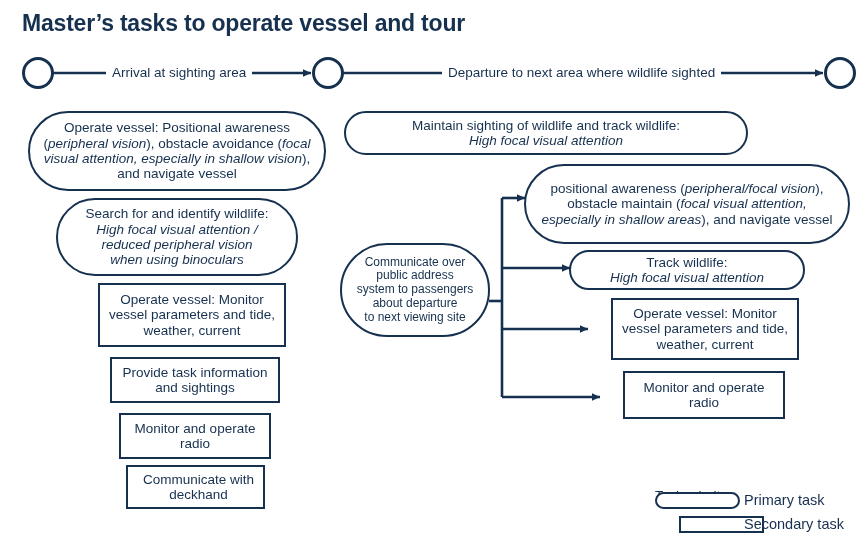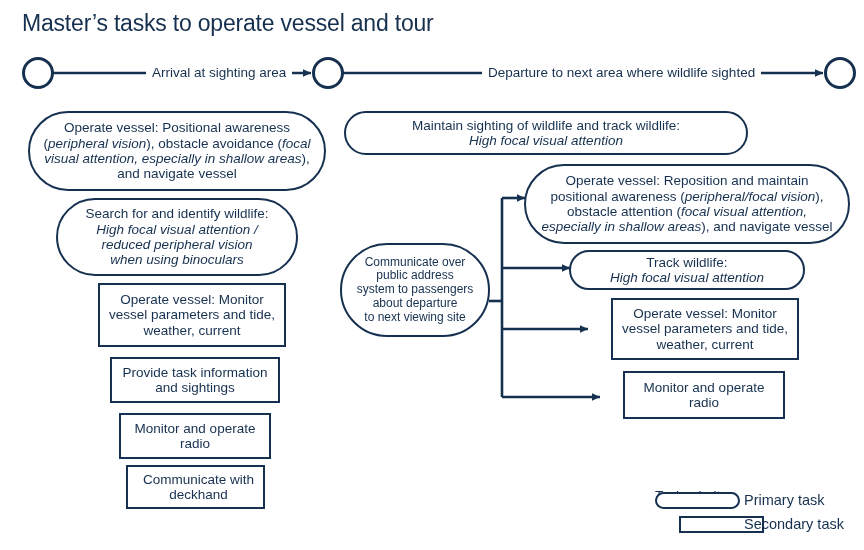--- a/index.html
+++ b/index.html
@@ -14,21 +14,21 @@
     background: #ffffff;
     font-family: "Liberation Sans", sans-serif;
     color: #16304f;
     overflow: hidden;
   }
   #title {
     position: absolute;
     left: 22px;
     top: 10px;
     font-size: 23px;
-    font-weight: normal;
+    font-weight: bold;
     letter-spacing: -0.2px;
     color: #16304f;
     white-space: nowrap;
   }
   svg.layer {
     position: absolute;
     left: 0;
     top: 0;
     width: 864px;
     height: 550px;
@@ -50,21 +50,20 @@
   .rect { border-radius: 0px; margin-left: 24px; }
   .node .txt { padding: 0 8px; }
   .node i { }
   .tl-label {
     position: absolute;
     font-size: 13.5px;
     color: #16304f;
     white-space: nowrap;
     background: #ffffff;
     padding: 0 6px;
-    margin-left: 40px;
   }
   .legend-title {
     position: absolute;
     font-size: 13.5px;
     color: #16304f;
     white-space: nowrap;
   }
   .legend-label {
     position: absolute;
     font-size: 14.5px;
@@ -112,21 +111,21 @@
     <line x1="502" y1="397" x2="600" y2="397" stroke="#16304f" stroke-width="2.6" marker-end="url(#arrow)"></line>
   </svg>
 
   <div class="tl-label" style="left:106px; top:65px;">Arrival at sighting area</div>
   <div class="tl-label" style="left:442px; top:65px;">Departure to next area where wildlife sighted</div>
 
   <div class="node pill" style="left:28px; top:111px; width:298px; height:80px; font-size:13.5px;">
     <div class="txt">
         <div><span>Operate vessel: Positional awareness</span></div>
         <div><span>(</span><i>peripheral vision</i><span>), obstacle avoidance (</span><i>focal</i></div>
-        <div><i>visual attention, especially in shallow areas</i><span>),</span></div>
+        <div><i>visual attention, especially in shallow vision</i><span>),</span></div>
         <div><span>and navigate vessel</span></div>
       </div>
   </div>
 
   <div class="node pill" style="left:56px; top:198px; width:242px; height:78px; font-size:13.5px;">
     <div class="txt">
         <div><span>Search for and identify wildlife:</span></div>
         <div><i>High focal visual attention /</i></div>
         <div><i>reduced peripheral vision</i></div>
         <div><i>when using binoculars</i></div>
@@ -174,23 +173,22 @@
         <div><span>Communicate over</span></div>
         <div><span>public address</span></div>
         <div><span>system to passengers</span></div>
         <div><span>about departure</span></div>
         <div><span>to next viewing site</span></div>
       </div>
   </div>
 
   <div class="node pill" style="left:524px; top:164px; width:326px; height:80px; font-size:13.5px;">
     <div class="txt">
-        <div><span>Operate vessel: Reposition and maintain</span></div>
         <div><span>positional awareness (</span><i>peripheral/focal vision</i><span>),</span></div>
-        <div><span>obstacle attention (</span><i>focal visual attention,</i></div>
+        <div><span>obstacle maintain (</span><i>focal visual attention,</i></div>
         <div><i>especially in shallow areas</i><span>), and navigate vessel</span></div>
       </div>
   </div>
 
   <div class="node pill" style="left:569px; top:250px; width:236px; height:40px; font-size:13.5px;">
     <div class="txt">
         <div><span>Track wildlife:</span></div>
         <div><i>High focal visual attention</i></div>
       </div>
   </div>

